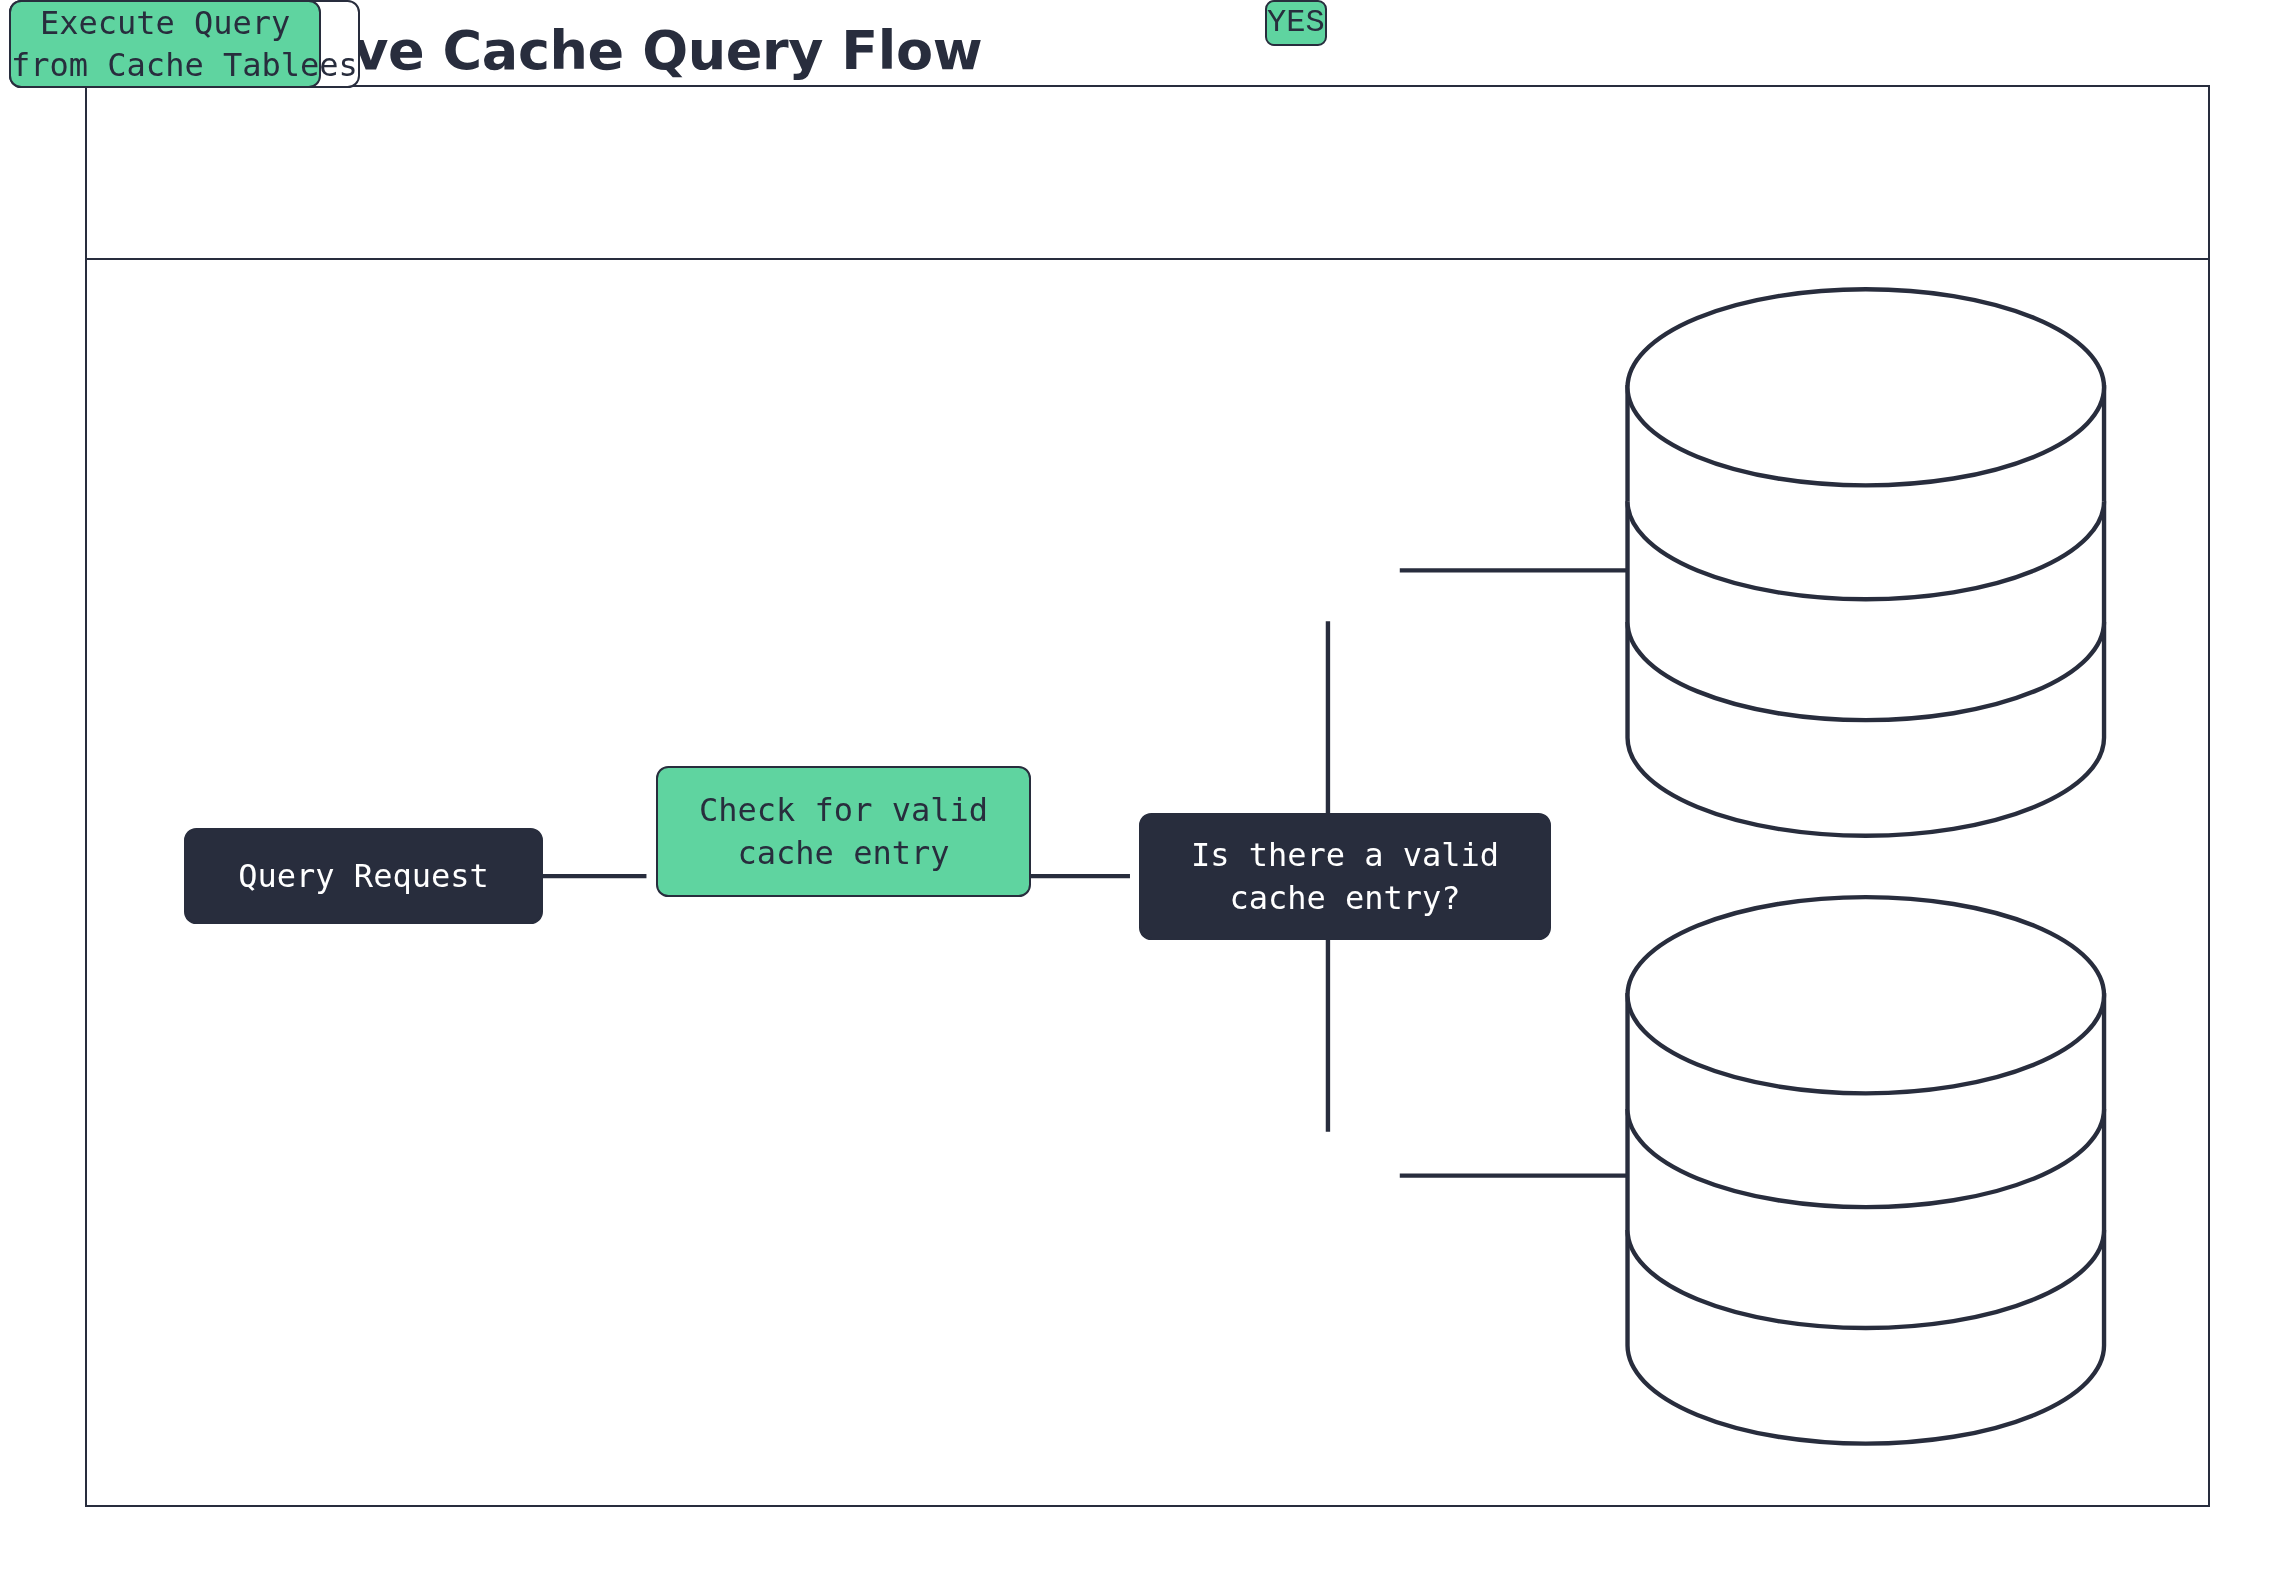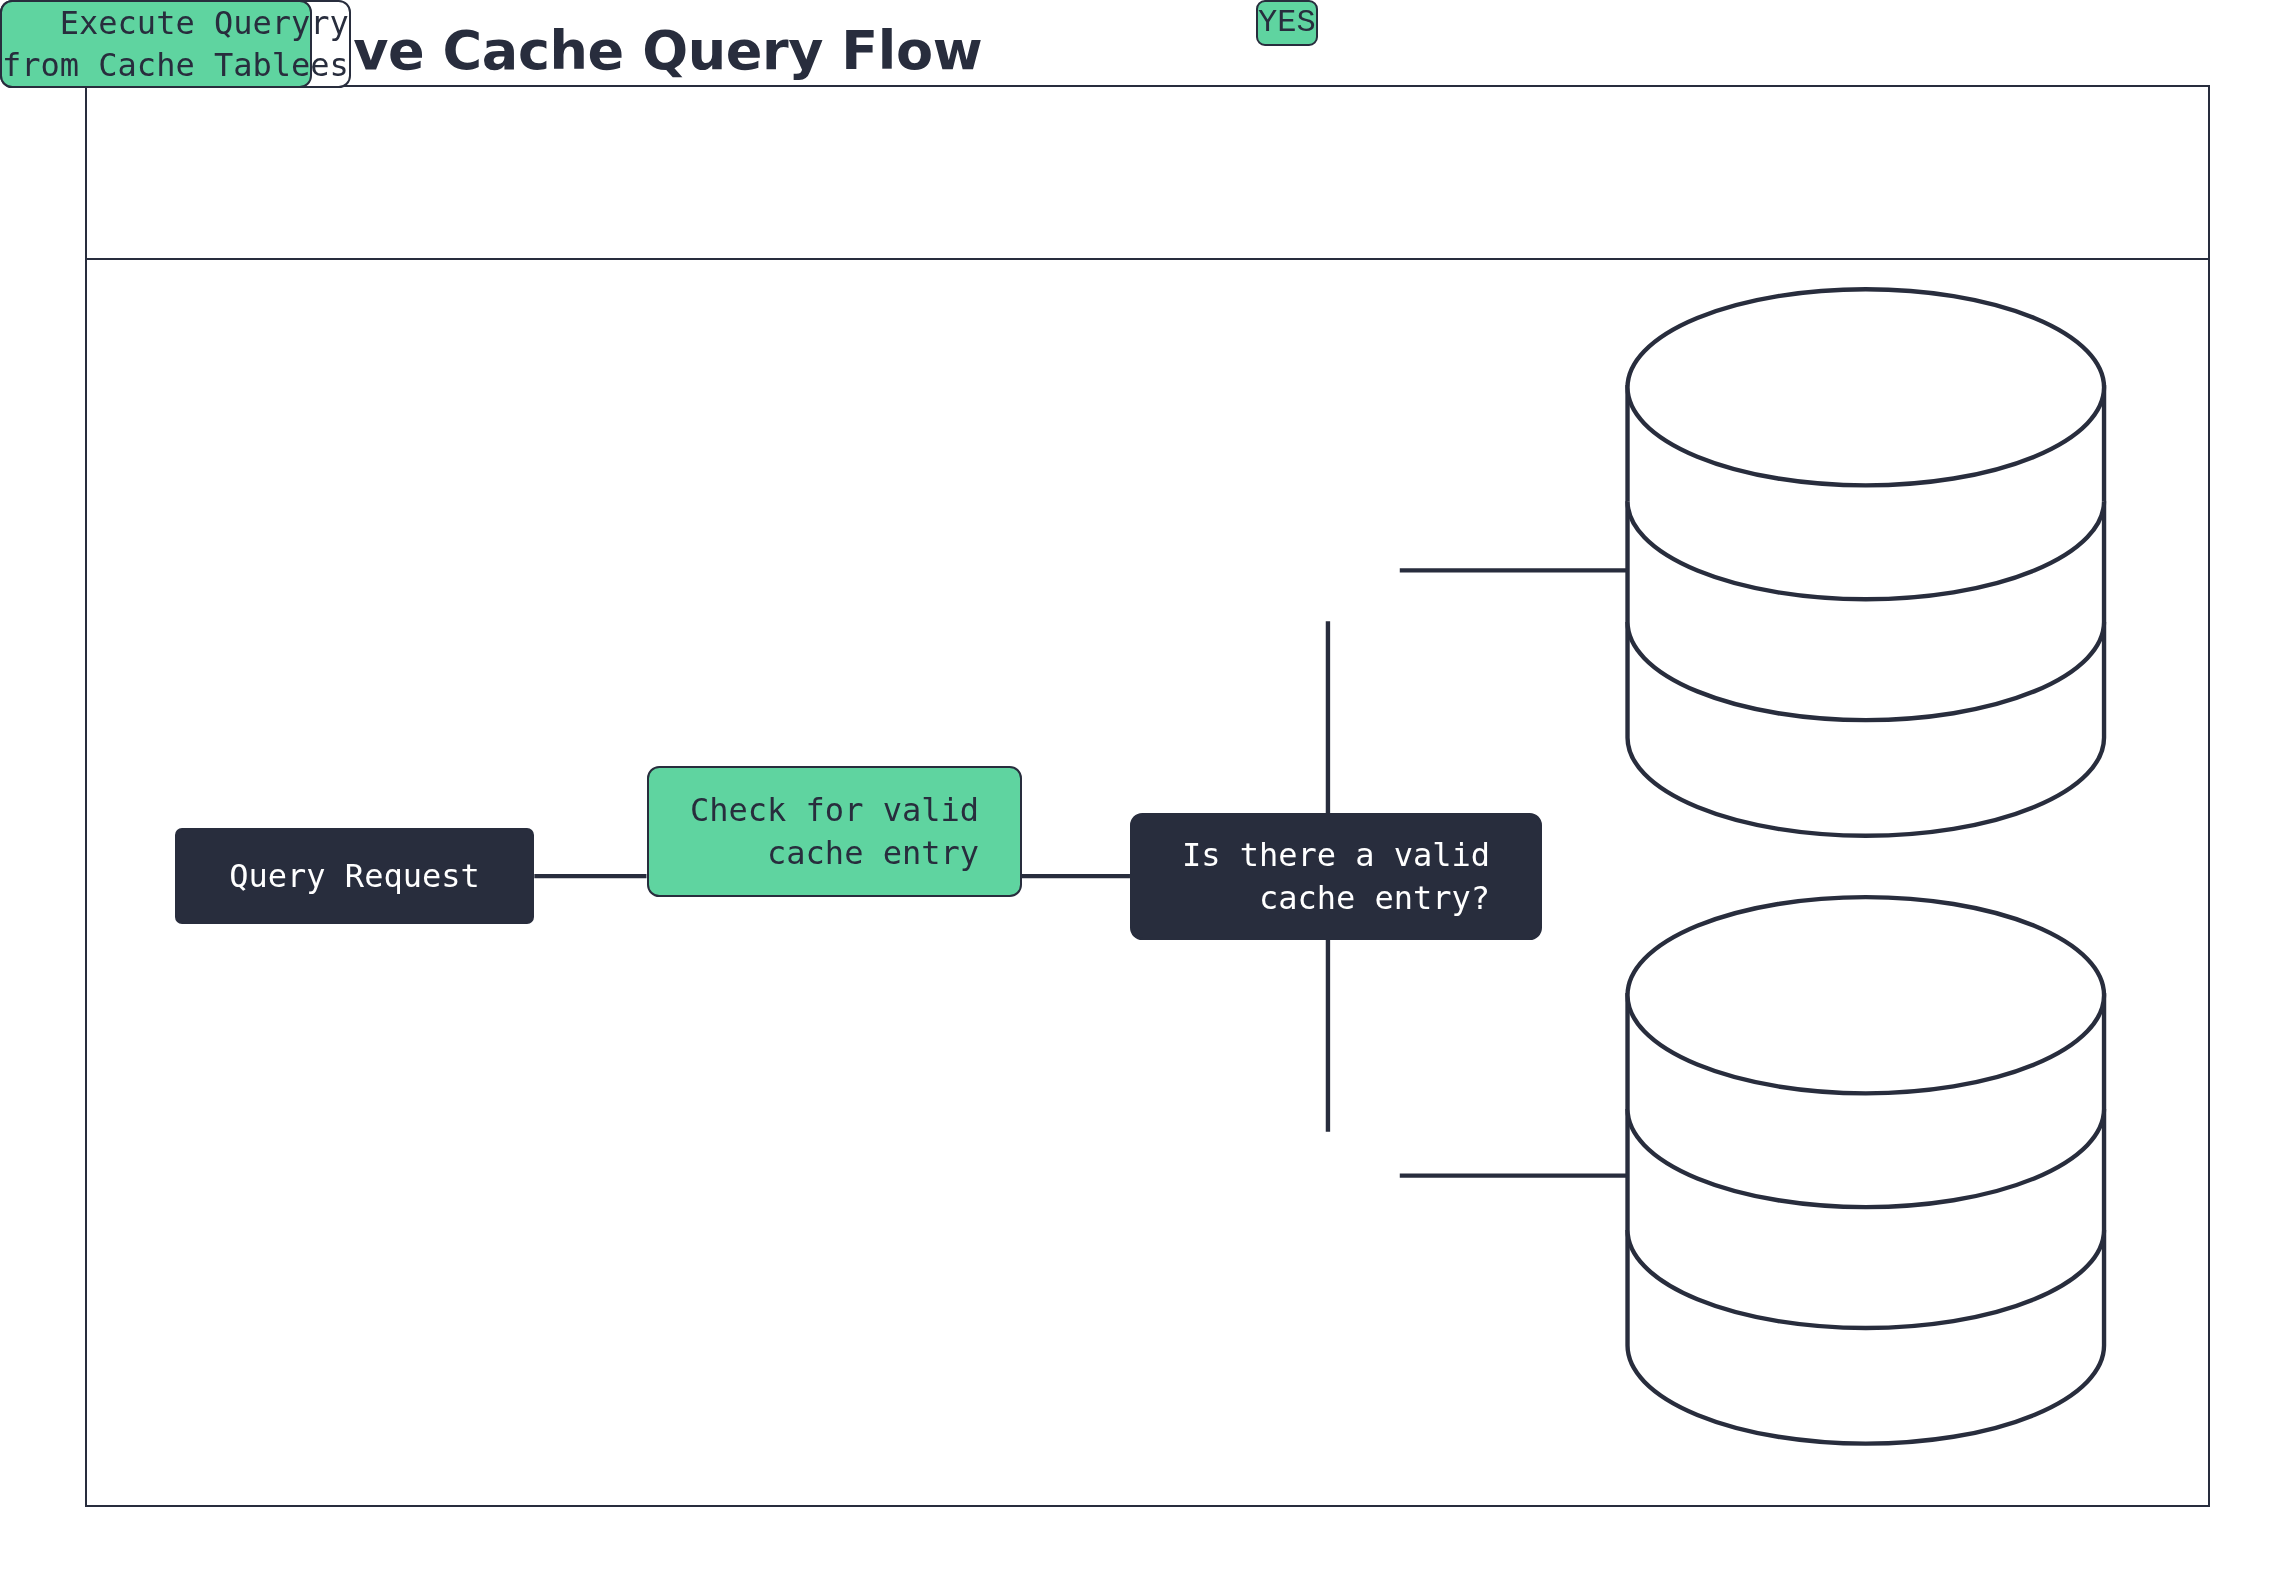--- a/index.html
+++ b/index.html
@@ -62,26 +62,27 @@
     pointer-events: none;
   }
 
   
   .node {
     position: absolute;
     box-sizing: border-box;
     display: flex;
     align-items: center;
     justify-content: center;
-    text-align: right;
+    text-align: center;
     border-radius: 12.3px;
     font-family: "DejaVu Sans Mono", monospace;
     font-size: 32px;
     line-height: 1.32;
     white-space: pre-line;
+    margin-left: 9px;
   }
   .node-dark {
     background: #282D3D;
     color: #ffffff;
     border: 2.6px solid #282D3D;
   }
   .node-green {
     background: #5FD4A0;
     color: #282D3D;
     border: 2.6px solid #282D3D;
@@ -92,21 +93,21 @@
     border: 2.6px solid #282D3D;
   }
 
   
   .label-node {
     font-family: Liberation Mono, monospace;
     font-size: 32px;
     border-radius: 9px;
   }
 
-  #n-query   { left: 175px;  top: 828px;  width: 359px;  height: 96px; border-radius: 7px; }
+  #n-query   { left: 175px;  top: 828px;  width: 359px;  height: 96px; }
   #n-check   { left: 647px;  top: 766px;  width: 375px;  height: 131px; }
   #n-decide  { left: 1130px; top: 813px;  width: 412px;  height: 127px; }
   #n-no      { left: 1256px; top: 519px;  width: 144px;  height: 103px; }
   #n-yes     { left: 1256px; top": 0;     }
   #n-yes     { left: 1256px; top: 1132px; width: 144px;  height: 88px; }
   #n-src     { left: 1656px; top: 510px;  width: 431px;  height: 112px; }
   #n-cache   { left: 1679px; top: 1117px; width: 387px;  height: 105px; }
 </style>
 </head>
 <body>

